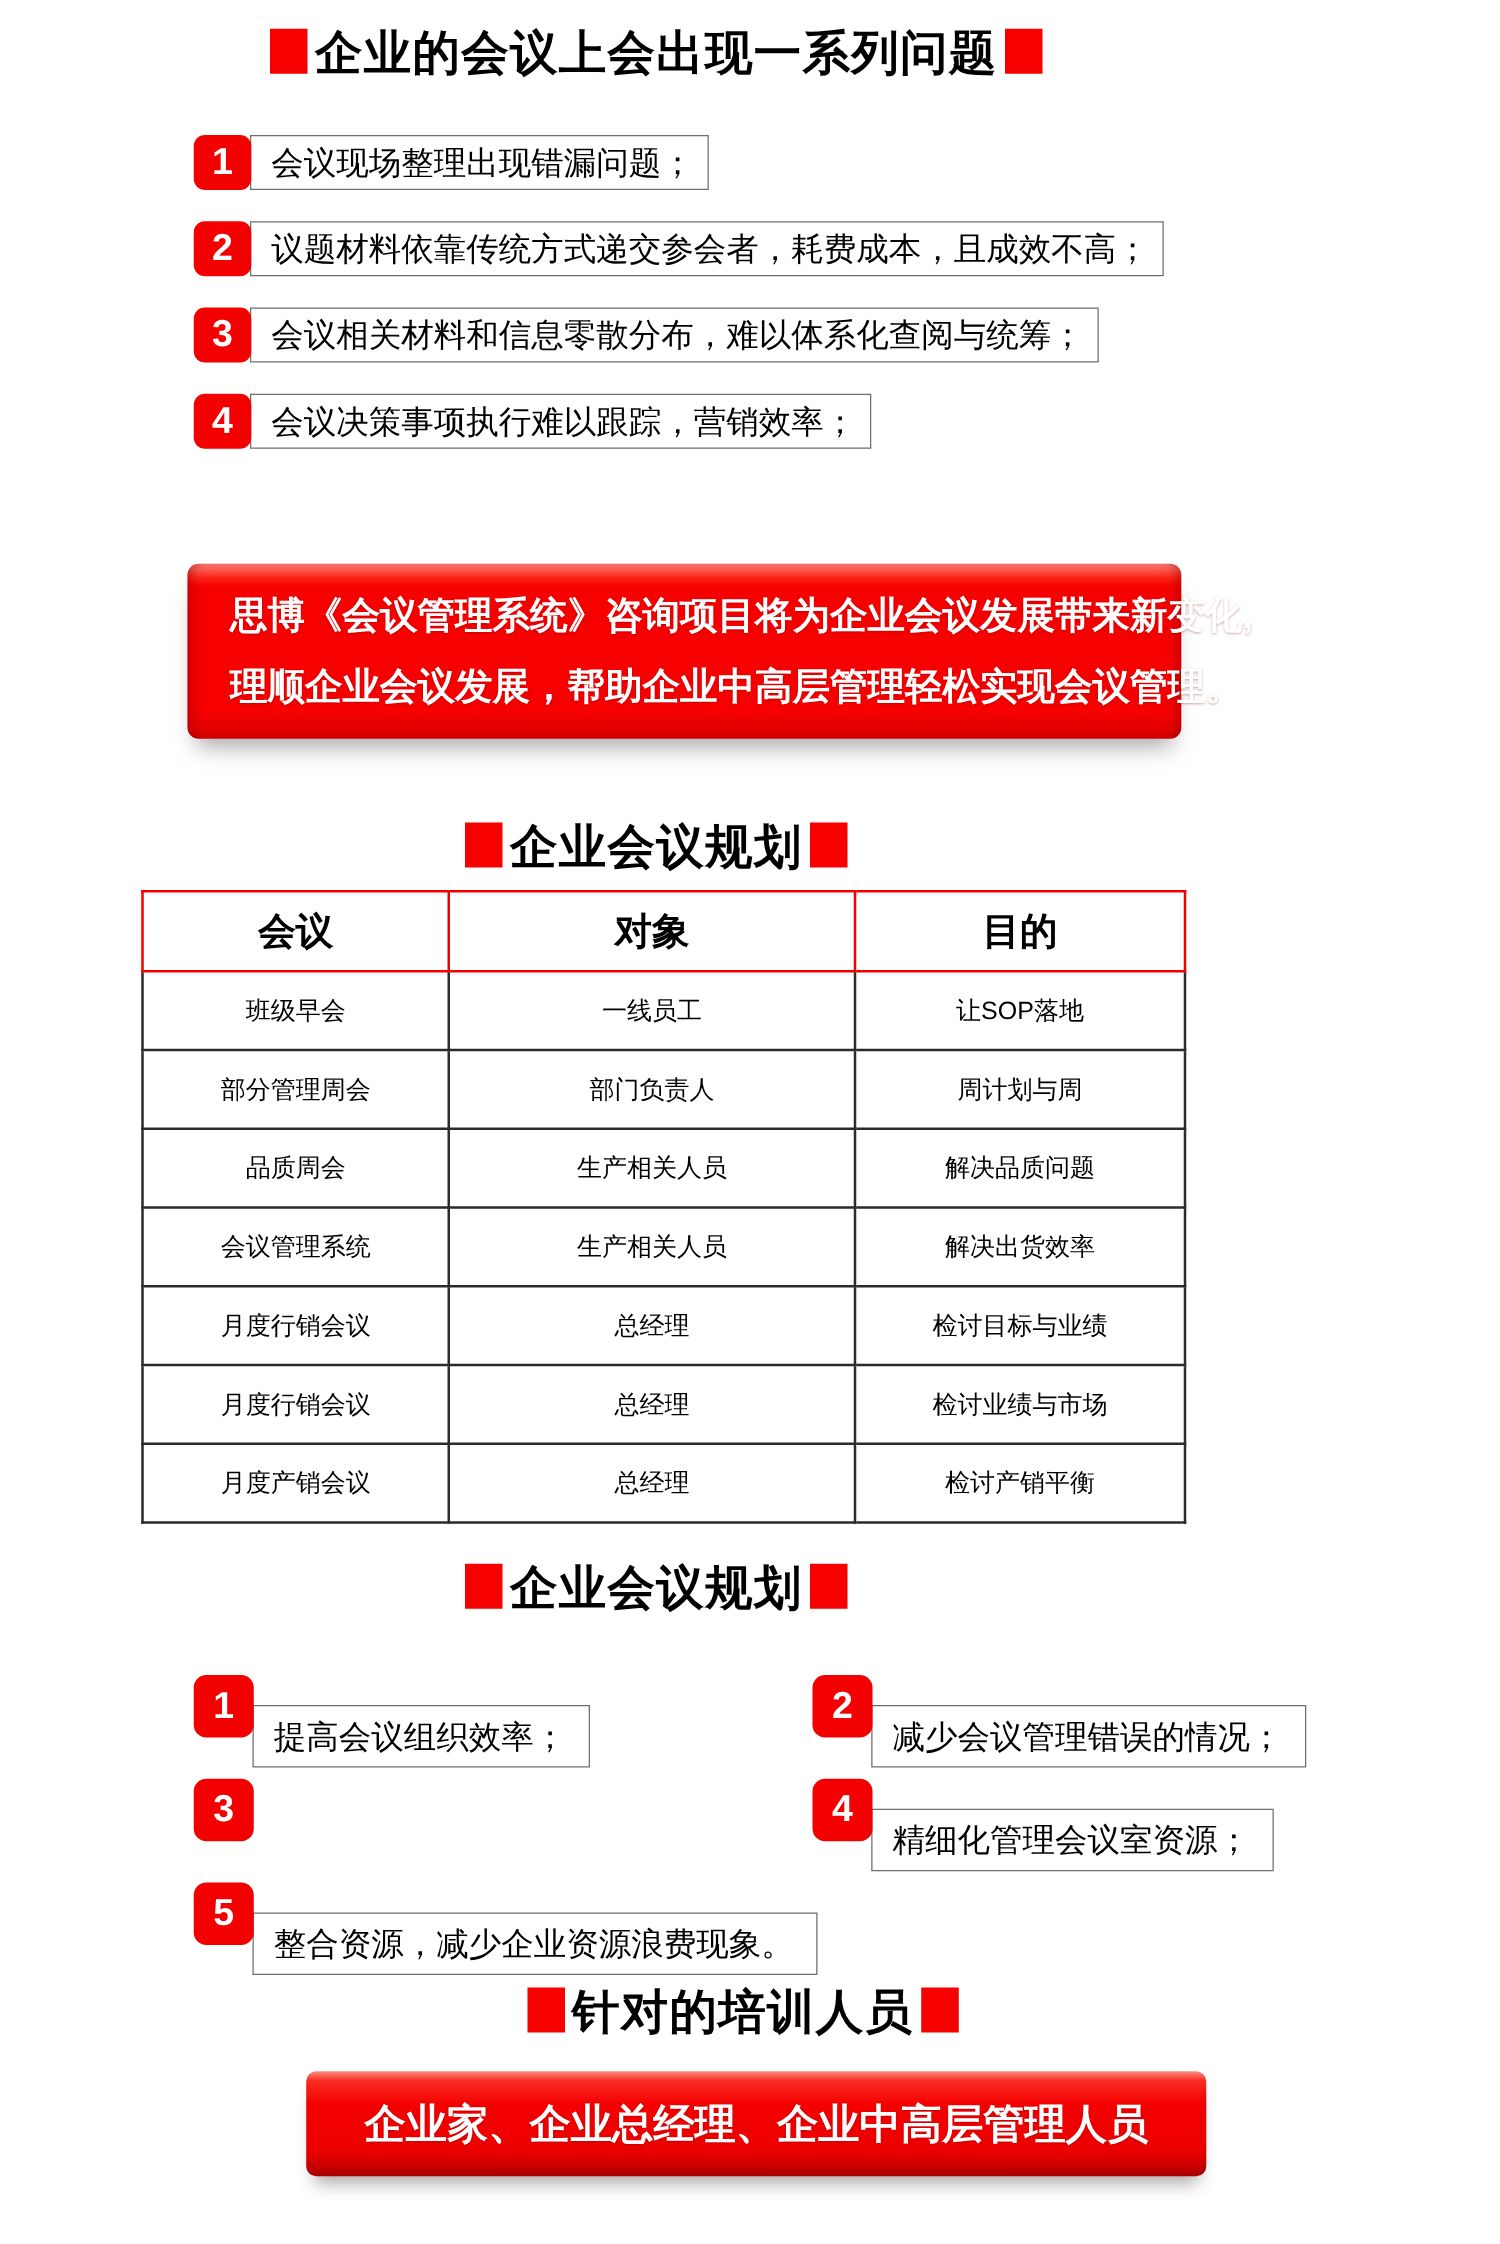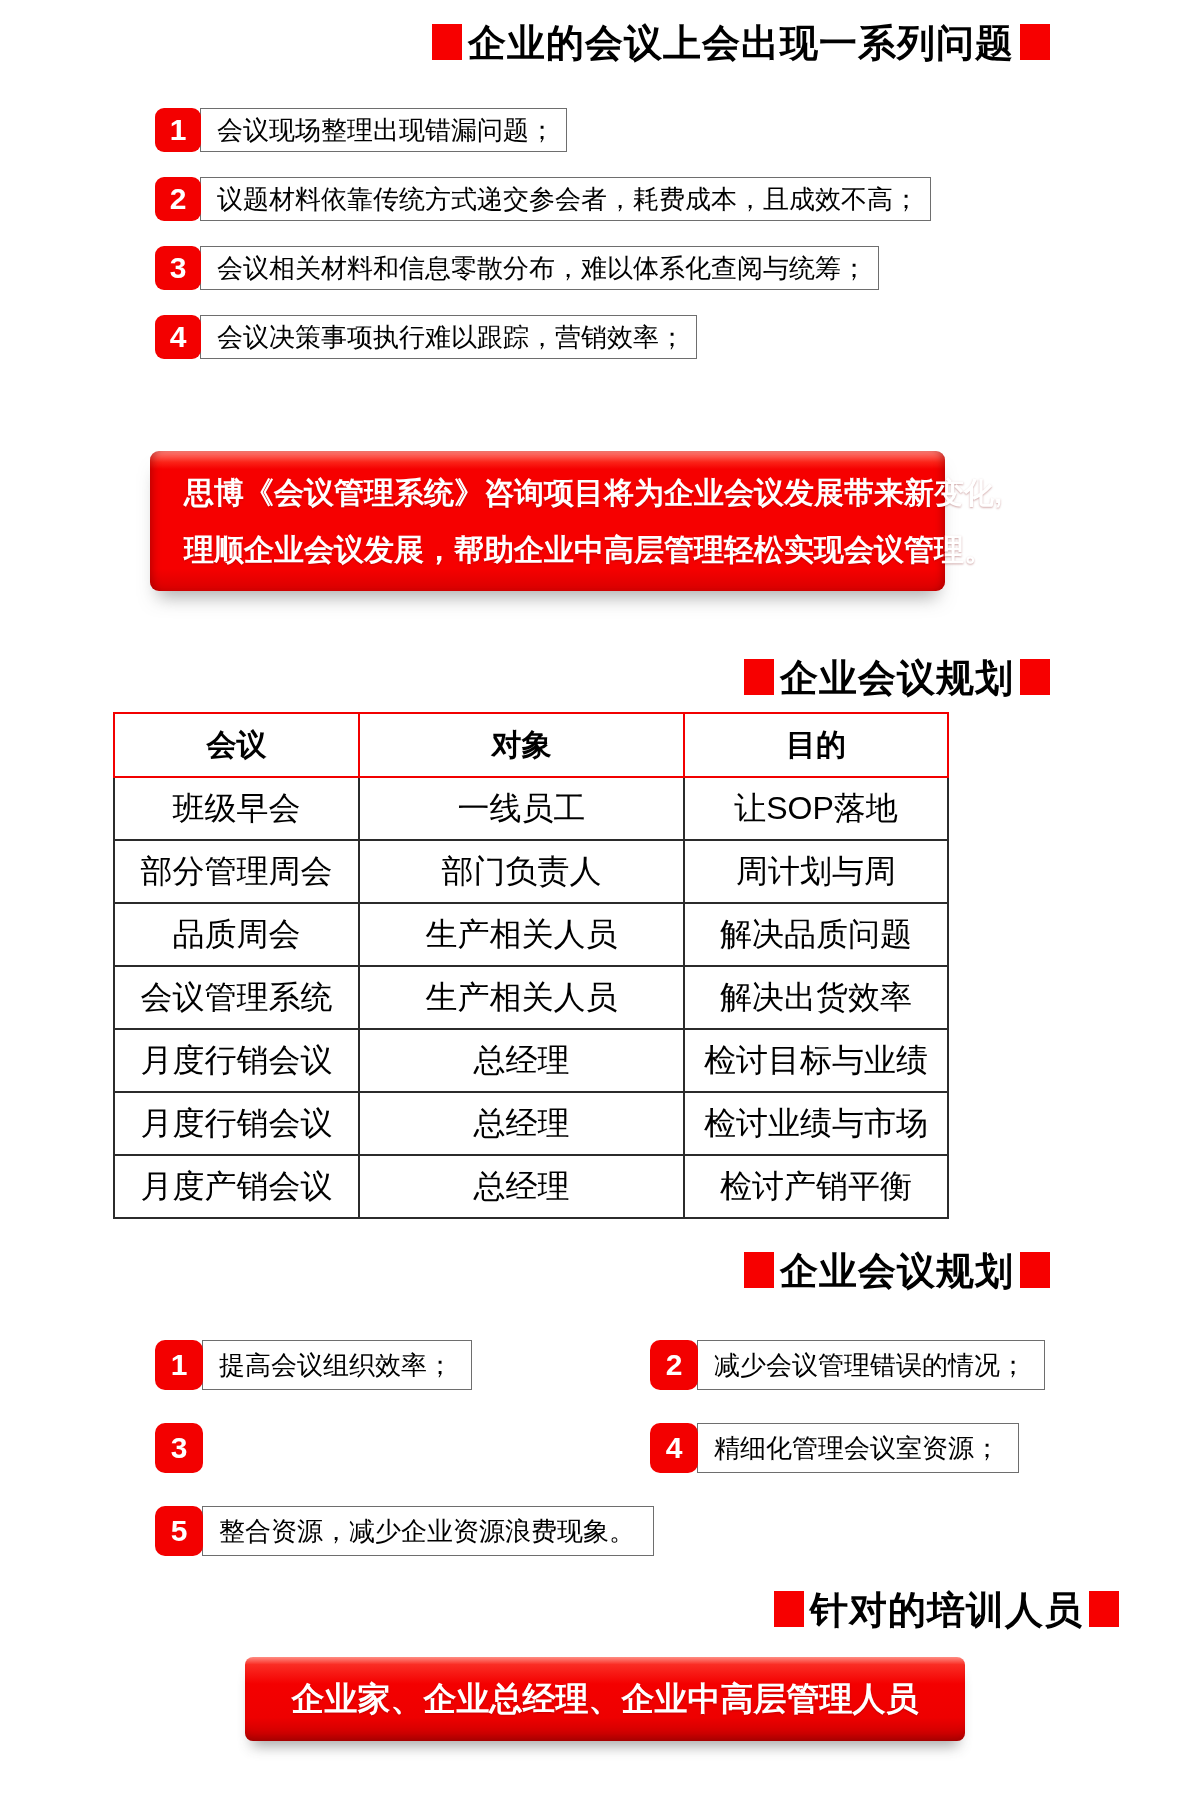--- a/index.html
+++ b/index.html
@@ -7,21 +7,21 @@
   body {
     width:1200px; height:1795px;
     font-family:"Liberation Sans","DejaVu Sans",sans-serif;
     color:#000;
   }
   .page { position:relative; width:1200px; height:1795px; background:#fff; overflow:hidden; }
   .content { width:1050px; position:relative; }
 
   
   .sec-title {
-    text-align:right;
+    text-align:center;
     font-size:38px; font-weight:800; color:#000;
     line-height:42px; letter-spacing:1px;
     white-space:nowrap;
   }
   .marker {
     display:inline-block; width:30px; height:36px;
     background:#f70000; vertical-align:-4px;
   }
   .marker.left  { margin-right:6px; }
   .marker.right { margin-left:6px; }
@@ -82,21 +82,21 @@
   .plan-table col.c3 { width:264px; }
   .plan-table th {
     border:2px solid #f20000;
     height:64px;
     font-size:30px; font-weight:800; color:#000;
     text-align:center; background:#fff;
   }
   .plan-table td {
     border:2px solid #2b2b2b;
     height:63px;
-    font-size:32px; font-weight:normal; color:#000;
+    font-size:20px; font-weight:normal; color:#000;
     text-align:center; background:#fff;
   }
 
   
   .benefits { margin-top:48px; }
   .benefit-row { position:relative; margin-left:155px; height:54px; margin-bottom:29px; }
   .benefit { display:inline-flex; align-items:flex-start; position:absolute; top:0; left:0; height:54px; }
   .benefit.right { left:495px; }
   .benefit .num {
     flex:0 0 auto;
@@ -104,21 +104,21 @@
     background:#f30000; color:#fff;
     font-size:30px; font-weight:bold;
     display:flex; align-items:center; justify-content:center;
     position:relative; z-index:2;
   }
   .benefit .txt {
     border:1px solid #6e6e6e; background:#fff;
     margin-left:-1px;
     height:50px; line-height:48px;
     padding:0 18px 0 16px;
-    font-size:26px; color:#000; white-space:nowrap;
+    font-size:26px; color:#000; white-space:nowrap;margin-top:24px;
   }
 
   
   .banner-trainees {
     margin-top:26px; margin-left:245px;
     width:720px; height:84px;
     border-radius:8px;
     background:linear-gradient(180deg,#ff8d83 0%,#fa2d24 9%,#f40000 32%,#ee0000 72%,#c30000 100%);
     box-shadow:
       inset 0 -8px 10px -6px rgba(120,0,0,.6),

